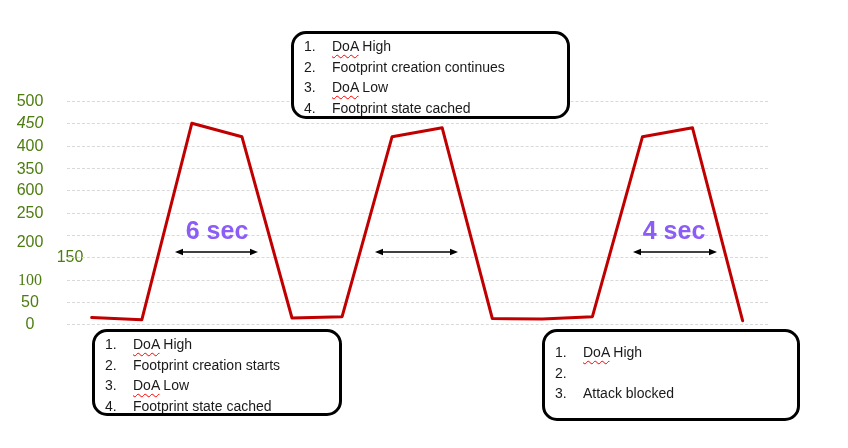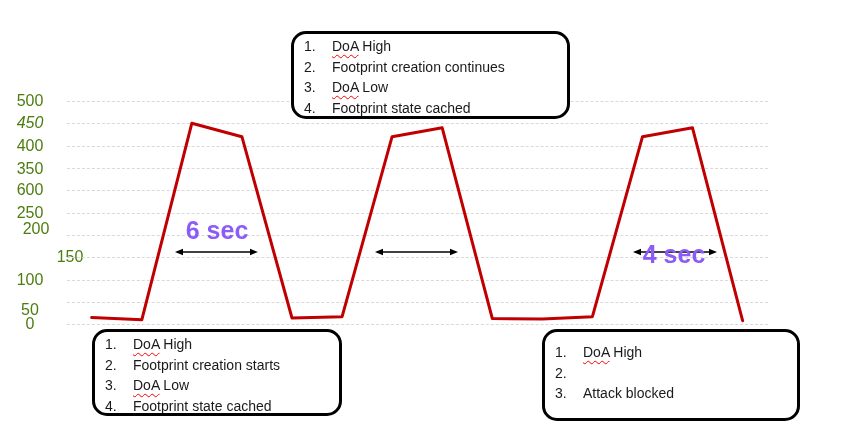--- a/index.html
+++ b/index.html
@@ -43,24 +43,24 @@
 <body>
 
 <div class="stage">
   <div id="y-axis">
       <div class="ytick" style="top: 100.97px;">500</div>
       <div class="ytick" style="top: 123.303px; font-style: italic;">450</div>
       <div class="ytick" style="top: 145.636px;">400</div>
       <div class="ytick" style="top: 169px;">350</div>
       <div class="ytick" style="top: 190.302px;">600</div>
       <div class="ytick" style="top: 212.635px;">250</div>
-      <div class="ytick" style="top: 229px; padding-left: 6px;">200</div>
+      <div class="ytick" style="top: 242px;">200</div>
       <div class="ytick" style="top: 257.301px; margin-left: 40px;">150</div>
-      <div class="ytick" style="top: 279.634px;">100</div>
-      <div class="ytick" style="top: 301.967px; margin-top: 8px;">50</div>
+      <div class="ytick" style="top: 279.634px; font-family: Liberation Serif, serif;">100</div>
+      <div class="ytick" style="top: 301.967px;">50</div>
       <div class="ytick" style="top: 324.3px;">0</div>
     </div>
   <div id="grid">
       <div class="gridline" style="top: 100.97px; border-top-color: rgb(217, 217, 217);"></div>
       <div class="gridline" style="top: 123.303px; border-top-color: rgb(217, 217, 217);"></div>
       <div class="gridline" style="top: 145.636px; border-top-color: rgb(217, 217, 217);"></div>
       <div class="gridline" style="top: 167.969px; border-top-color: rgb(217, 217, 217);"></div>
       <div class="gridline" style="top: 190.302px; border-top-color: rgb(217, 217, 217);"></div>
       <div class="gridline" style="top: 212.635px; border-top-color: rgb(217, 217, 217);"></div>
       <div class="gridline" style="top: 234.968px; border-top-color: rgb(217, 217, 217);"></div>
@@ -79,21 +79,21 @@
         <line x1="382" y1="252" x2="451" y2="252" class="arrow-line"></line>
         <polygon points="375,252 383,248.8 383,255.2" class="arrow-head"></polygon>
         <polygon points="458,252 450,248.8 450,255.2" class="arrow-head"></polygon>
         <line x1="640" y1="252" x2="710" y2="252" class="arrow-line"></line>
         <polygon points="633,252 641,248.8 641,255.2" class="arrow-head"></polygon>
         <polygon points="717,252 709,248.8 709,255.2" class="arrow-head"></polygon>
       </g>
   </svg>
 
   <div class="dur" id="dur-0" style="left: 217px; top: 230px;">6 sec</div>
-  <div class="dur" id="dur-2" style="left: 674px; top: 230px; margin-top: 24px;">4 sec</div>
+  <div class="dur" id="dur-2" style="left: 674px; top: 230px;">4 sec</div>
 
   <div class="callout co-top" id="co-0">
       <div class="row">
         <span class="num">1.</span>
         <span class="txt"><span class="sq" style="text-decoration-color: rgb(255, 0, 0);">DoA</span> High</span>
       </div>
       <div class="row">
         <span class="num">2.</span>
         <span class="txt">Footprint creation continues</span>
       </div>

